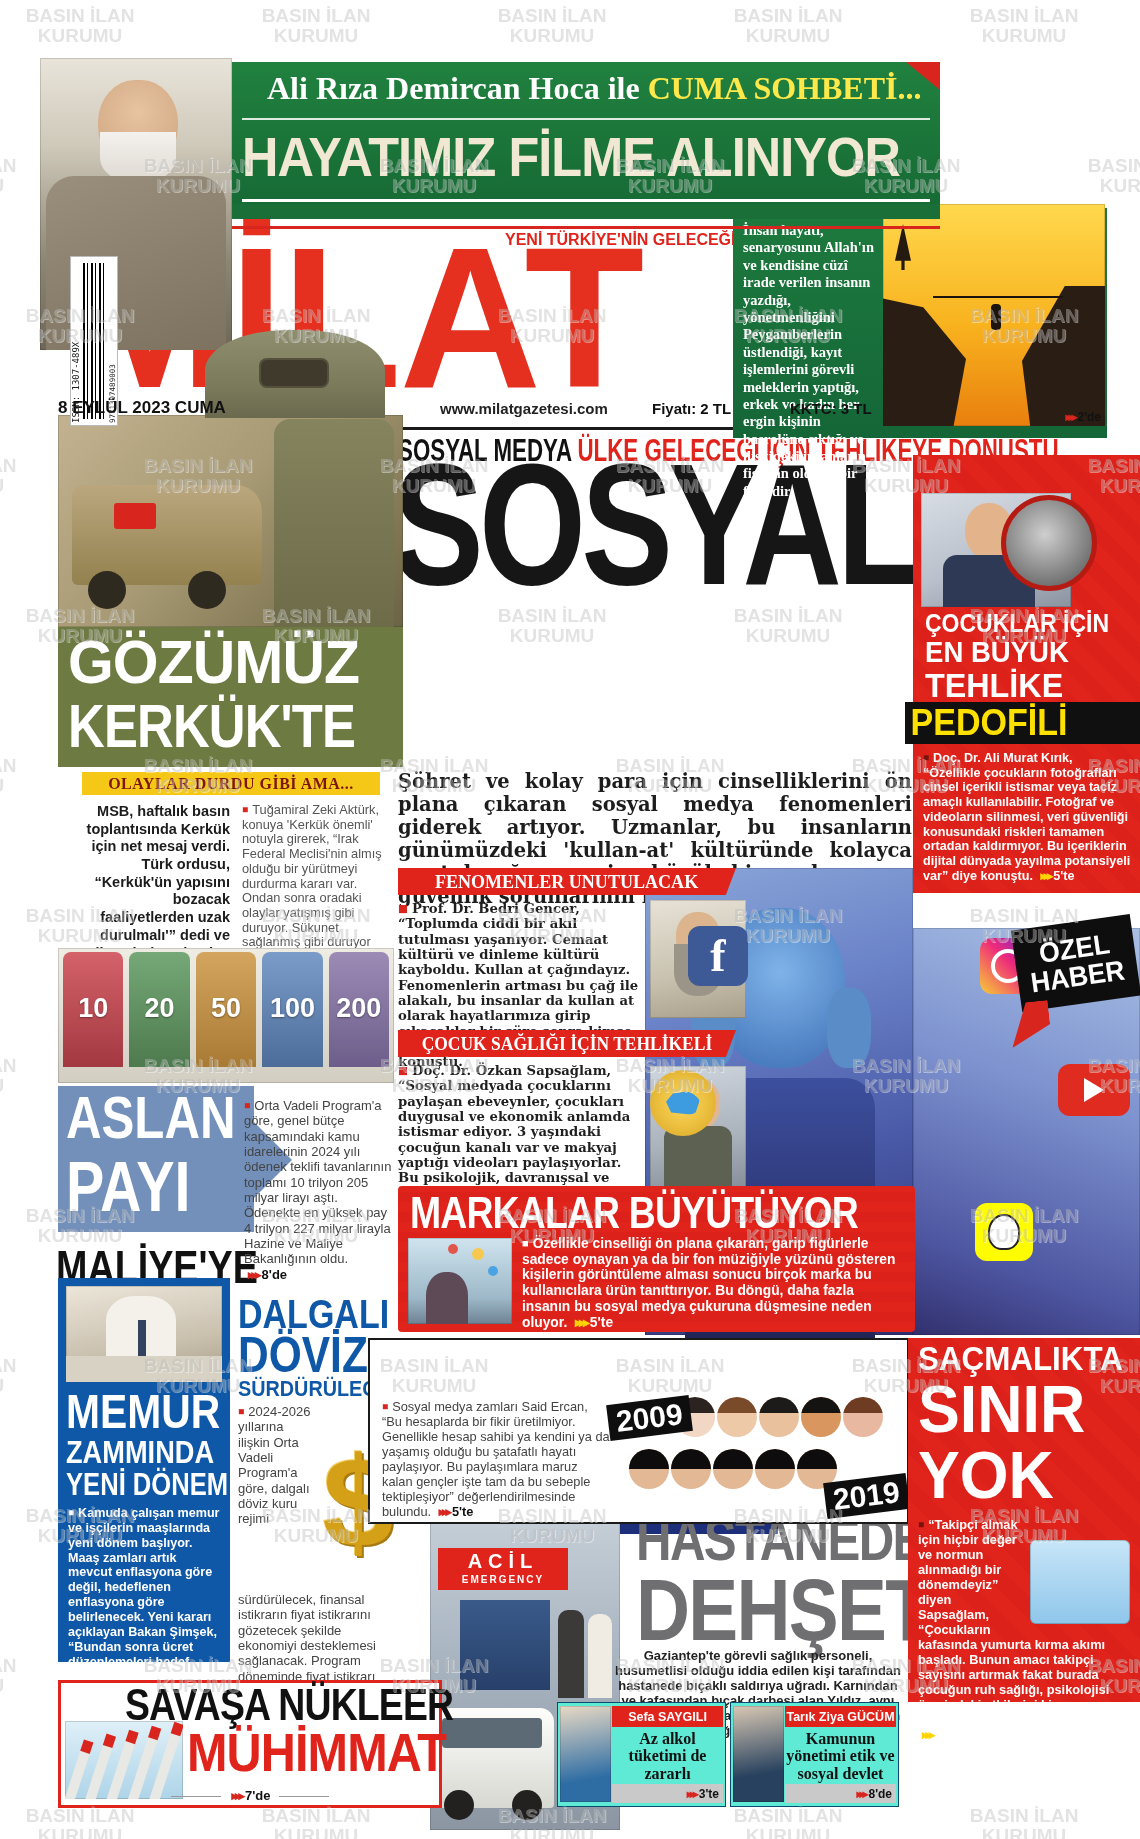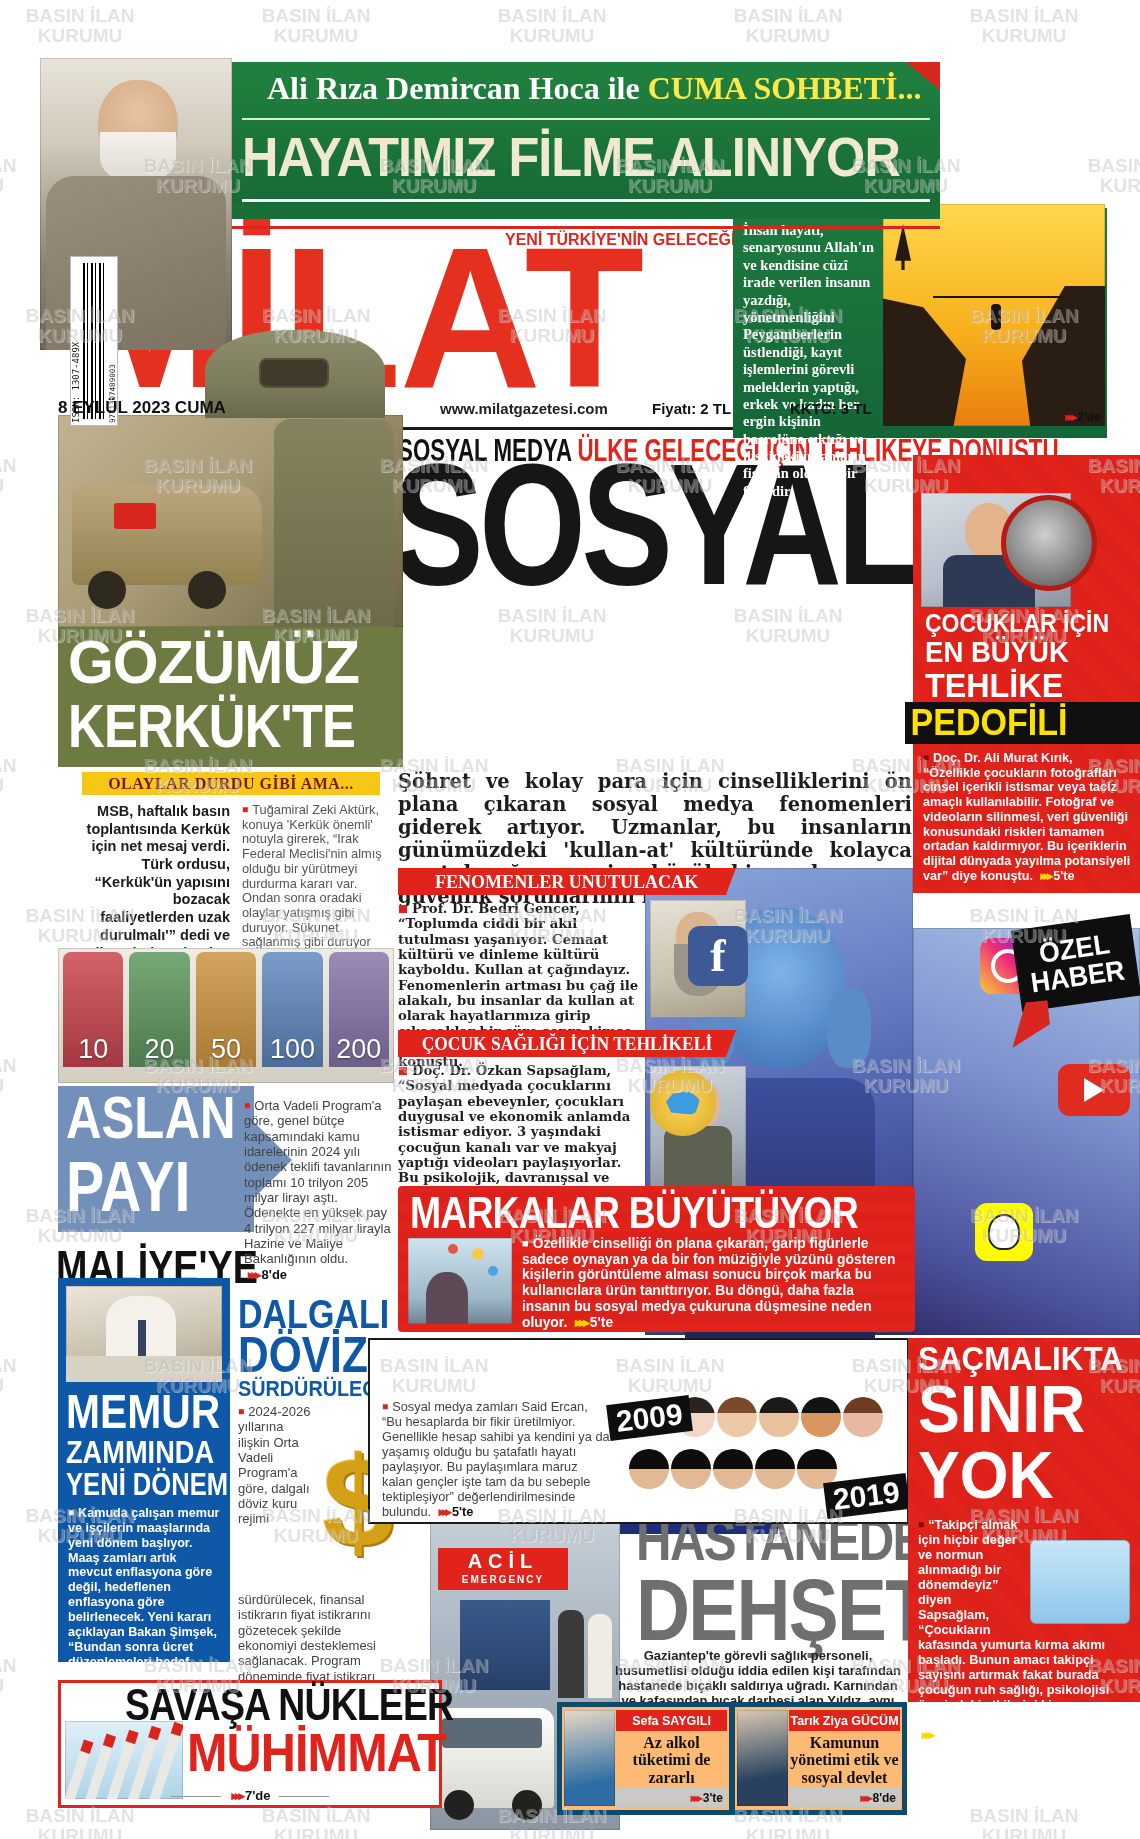--- a/index.html
+++ b/index.html
@@ -19,32 +19,32 @@
   .ar::before{content:"▸▸▸";letter-spacing:-3px;margin:0 3px 0 4px;}
   .ar-r::before{color:#d8261f;}
   .ar-y::before{color:#ffd400;}
   .wm-tile{position:absolute;width:220px;text-align:center;opacity:.42;pointer-events:none;
            color:#bdbdbd;font-weight:800;font-size:19px;line-height:1.05;text-shadow:1px 1px 0 #fff;}
   .wm-tile b{display:block;}
   #wm{position:absolute;inset:0;z-index:40;pointer-events:none;}
   .photo{box-shadow:inset 0 0 0 1px rgba(0,0,0,.15);}
   .redbox{background:#e0241c;}
   .iconsq{position:absolute;border-radius:12px;display:flex;align-items:center;justify-content:center;z-index:3;}
-  .colbox{position:absolute;width:167px;height:103px;background:#fdba74;border:5px solid #0c4a6e;}
+  .colbox{position:absolute;width:167px;height:103px;background:#5eead4;border:1px solid #0c4a6e;}
   .colbox .nm{position:absolute;left:54px;top:3px;right:2px;height:21px;background:#e0241c;color:#fff;
               font-weight:800;font-size:12.5px;display:flex;align-items:center;justify-content:center;}
   .colbox .tt{position:absolute;left:55px;top:28px;right:3px;bottom:25px;display:flex;align-items:center;
               justify-content:center;text-align:center;font-family:"Liberation Serif",serif;
               font-weight:700;font-size:16px;line-height:1.08;color:#111;}
   .colbox .pg{position:absolute;left:54px;bottom:3px;right:2px;height:19px;background:#c9c9c9;
               display:flex;align-items:center;justify-content:flex-end;font-size:12px;color:#111;padding-right:4px;}
   .colbox .ph{position:absolute;left:2px;top:3px;width:51px;height:96px;}
   .body-sm{font-size:13px;line-height:1.18;color:#444;}
-  .roll{flex:1;margin:4px 3px 16px;border-radius:8px 8px 0 0;display:flex;align-items:flex-end;justify-content:center;
-        font-weight:400;font-size:27px;color:#fff;text-shadow:0 1px 2px rgba(0,0,0,.4);padding-bottom:2px;}
+  .roll{flex:1;margin:4px 3px 16px;border-radius:8px 8px 0 0;display:flex;align-items:center;justify-content:center;
+        font-weight:700;font-size:27px;color:#fff;text-shadow:0 1px 2px rgba(0,0,0,.4);padding-bottom:2px;}
   .face{width:40px;height:40px;border-radius:50%;position:relative;overflow:hidden;margin:1px;}
   .face::before{content:"";position:absolute;left:0;top:0;right:0;height:16px;border-radius:50% 50% 0 0;}
   .f-a{background:#f2d7c4;}.f-a::before{background:#2b2320;}
   .f-b{background:#eec9a8;}.f-b::before{background:#7a4b2a;}
   .f-c{background:#e9c29d;}.f-c::before{background:#1d1a1a;}
   .f-d{background:#d9965f;}.f-d::before{background:#151212;}
   .f-e{background:#e8b9a0;}.f-e::before{background:#6e3b23;}
   .f-k{background:#e3b894;}.f-k::before{background:#0e0c0c;height:20px;}
 </style>
 </head>

